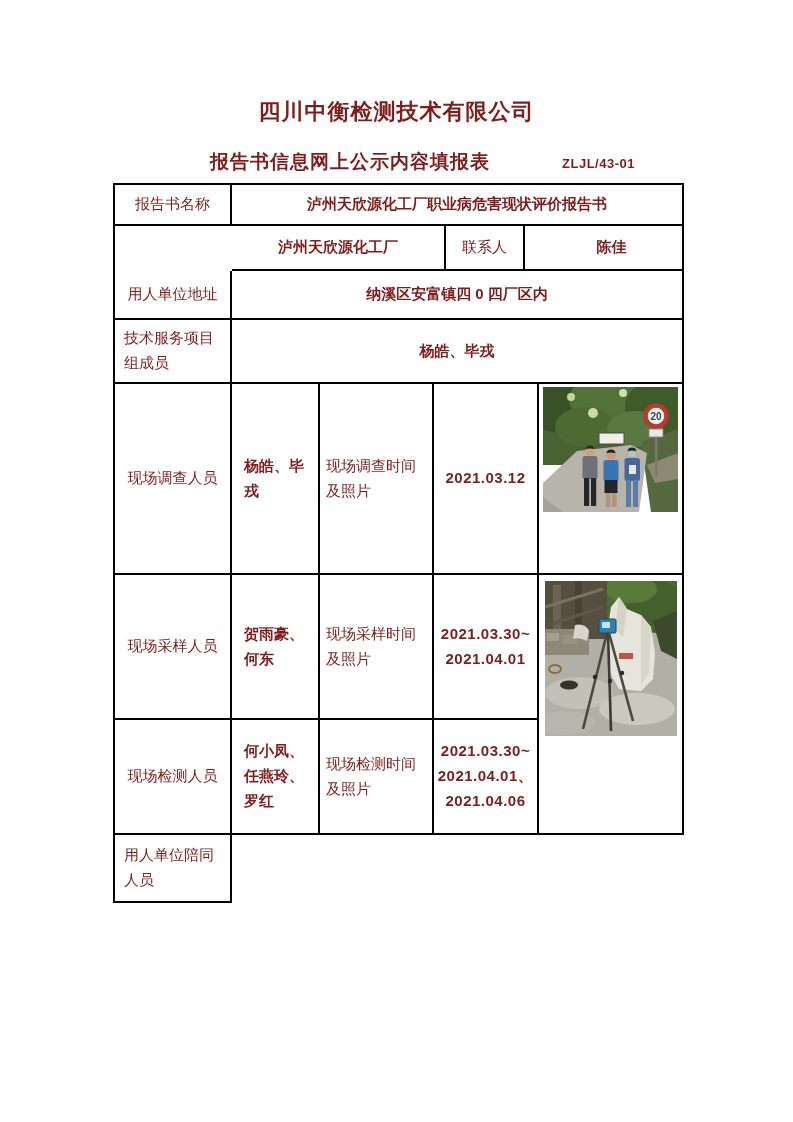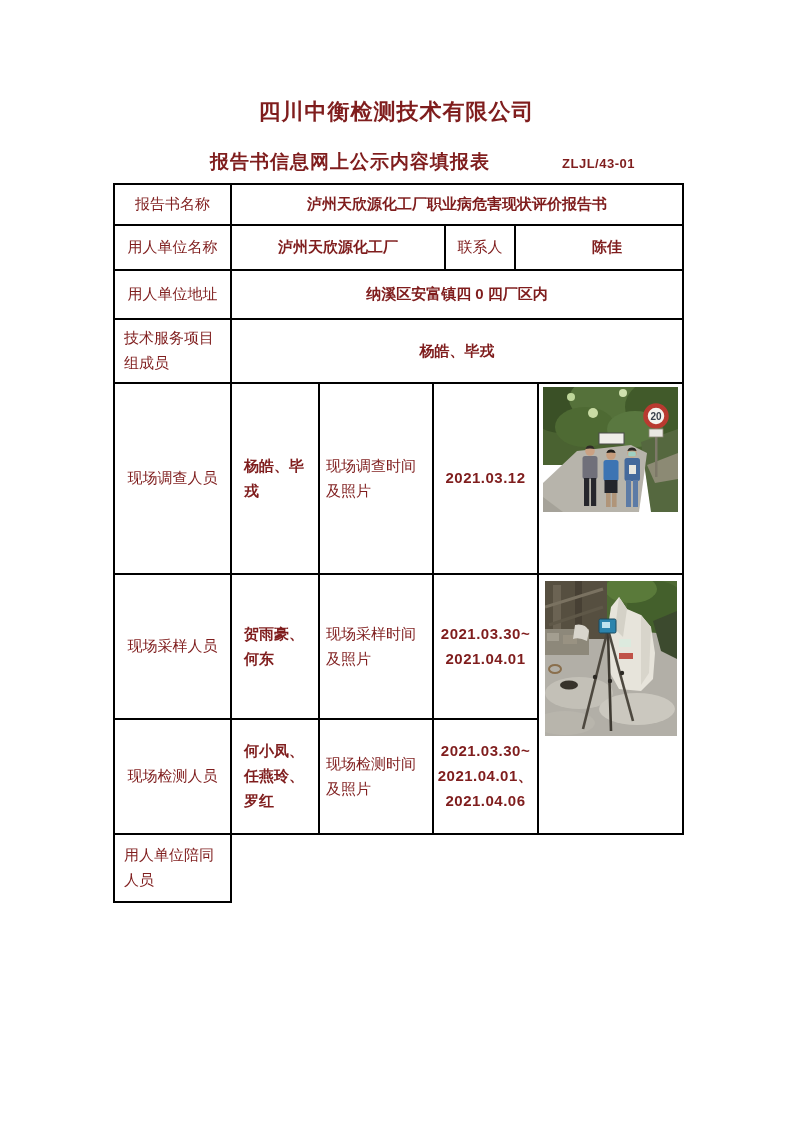--- a/index.html
+++ b/index.html
@@ -30,21 +30,21 @@
   .names{font-weight:700;padding:0 12px;}
   .tlabel{padding:6px 6px;}
   .dates{font-weight:700;letter-spacing:0.5px;flex-direction:column;padding:0 4px;}
   .photocell{align-items:flex-start;padding-top:3px;}
   .photocell.sampling{padding-top:6px;}
   
   .split{display:flex;align-items:stretch;padding:0;border-right:2px solid #000;border-bottom:2px solid #000;box-sizing:border-box;}
   .subcell{box-sizing:border-box;display:flex;align-items:center;justify-content:center;text-align:center;font-size:15px;}
   .subcell.b{border-right:2px solid #000;}
   .w-name{width:214px;}
-  .w-contact{width:70px;}
+  .w-contact{width:79px;}
   .w-contactval{flex:1;padding-left:16px;}
   svg{display:block;}
 </style>
 </head>
 <body>
 
 <div class="page">
 
   <div class="header">
     <div class="doc-title">四川中衡检测技术有限公司</div>
@@ -52,21 +52,20 @@
       <span class="form-title">报告书信息网上公示内容填报表</span>
       <span class="form-code">ZLJL/43-01</span>
     </div>
   </div>
 
   <div class="doc-table">
 
     <div class="cell lbl" style="grid-area:1/1">报告书名称</div>
     <div class="cell val" style="grid-area:1/2/2/6">泸州天欣源化工厂职业病危害现状评价报告书</div>
 
-    <div class="cell lbl" style="grid-area:2/1">用人单位名称</div>
     <div class="split" style="grid-area:2/2/3/6">
       <div class="subcell b w-name val">泸州天欣源化工厂</div>
       <div class="subcell b w-contact">联系人</div>
       <div class="subcell w-contactval val">陈佳</div>
     </div>
 
     <div class="cell lbl" style="grid-area:3/1">用人单位地址</div>
     <div class="cell val" style="grid-area:3/2/4/6">纳溪区安富镇四 0 四厂区内</div>
 
     <div class="cell lbl" style="grid-area:4/1">技术服务项目组成员</div>

